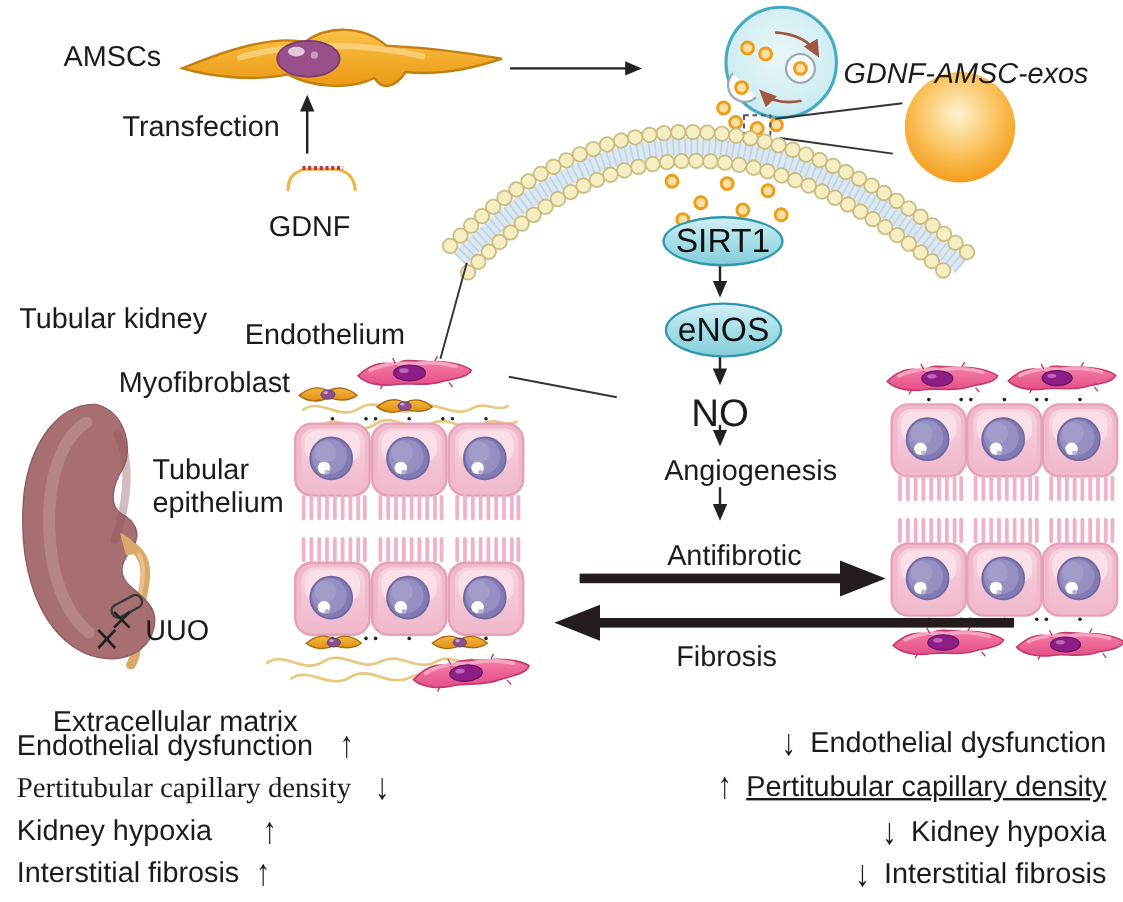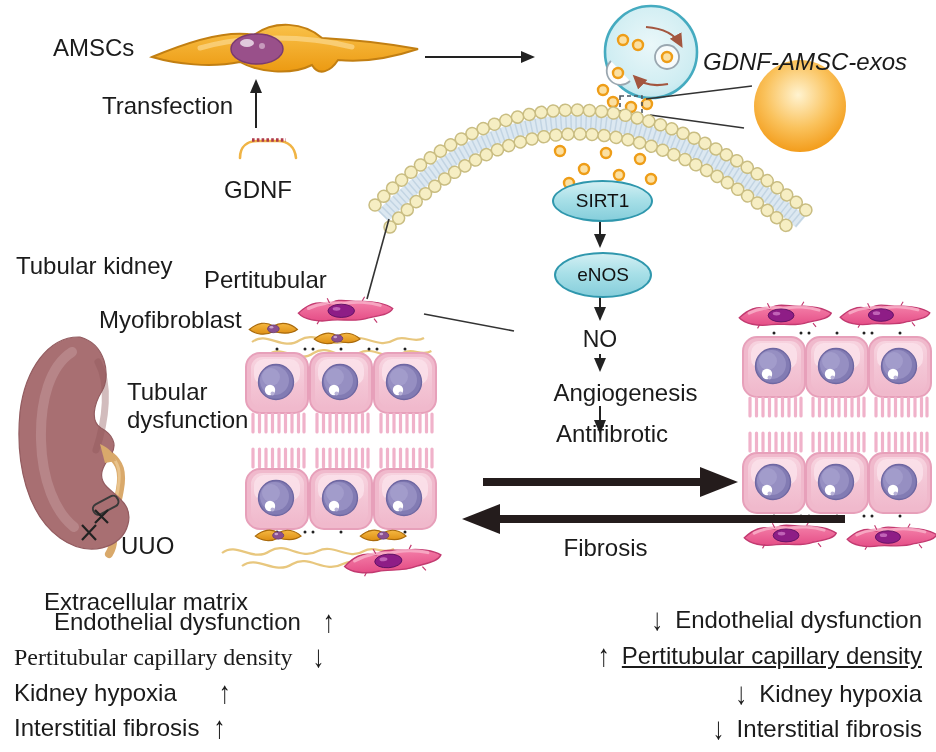--- a/index.html
+++ b/index.html
@@ -8,21 +8,21 @@
     font-family:"Liberation Sans",sans-serif;color:#1b1b1b;
   }
   #art{position:absolute;left:0;top:0;z-index:1;}
   .lbl{position:absolute;z-index:2;font-size:24px;line-height:1.15;white-space:nowrap;color:#1b1b1b;}
   .wrap2{white-space:normal;width:132px;}
   .ctr{text-align:center;}
   .oval{
     position:absolute;z-index:2;display:flex;align-items:center;justify-content:center;
     border:2px solid #2F97AD;border-radius:50%;
     background:linear-gradient(180deg,#D2EFF3 0%,#A9E0E8 45%,#86CEDB 100%);
-    font-size:19px;color:#111;
+    font-size:28px;color:#111;
   }
   .out{position:absolute;z-index:2;font-size:24px;white-space:nowrap;}
   .out .arr{display:inline-block;transform:scaleY(1.3);transform-origin:center;}
   .right-out{right:14px;text-align:left;}
 </style>
 </head>
 <body>
 
 <svg id="art" width="936" height="752" viewBox="0 0 936 752">
   <defs>
@@ -284,33 +284,33 @@
   </g>
 </svg>
 
 <div class="lbl" style="left:53px;top:34px;">AMSCs</div>
 <div class="lbl" style="left:102px;top:92px;">Transfection</div>
 <div class="lbl" style="left:224px;top:176px;">GDNF</div>
 <div class="lbl" style="left:703px;top:48px;font-style:italic;">GDNF-AMSC-exos</div>
 
 <div class="oval" style="left:552px;top:180px;width:97px;height:38px;">SIRT1</div>
 <div class="oval" style="left:554px;top:252px;width:94px;height:42px;">eNOS</div>
-<div class="lbl ctr" style="left:560px;top:326px;width:80px;font-size:23px;">NO</div>
+<div class="lbl ctr" style="left:560px;top:326px;width:80px;font-size:32px;">NO</div>
 <div class="lbl ctr" style="left:548px;top:379px;width:155px;">Angiogenesis</div>
-<div class="lbl ctr" style="left:542px;top:420px;width:140px;">Antifibrotic</div>
+<div class="lbl ctr" style="left:542px;top:450px;width:140px;">Antifibrotic</div>
 <div class="lbl ctr" style="left:553px;top:534px;width:105px;">Fibrosis</div>
 
 <div class="lbl" style="left:16px;top:252px;">Tubular kidney</div>
-<div class="lbl" style="left:204px;top:266px;">Pertitubular</div>
+<div class="lbl" style="left:204px;top:266px;">Endothelium</div>
 <div class="lbl" style="left:99px;top:306px;">Myofibroblast</div>
-<div class="lbl wrap2" style="left:127px;top:378px;">Tubular dysfunction</div>
-<div class="lbl" style="left:121px;top:532px;">UUO</div>
+<div class="lbl wrap2" style="left:127px;top:378px;">Tubular epithelium</div>
+<div class="lbl" style="left:121px;top:512px;">UUO</div>
 <div class="lbl" style="left:44px;top:548px;margin-top:40px;">Extracellular matrix</div>
 
-<div class="out" style="left:14px;top:608px;margin-left:40px;">
+<div class="out" style="left:14px;top:608px;">
   <span>Endothelial dysfunction</span><span class="arr" style="margin-left:22px;">↑</span>
 </div>
 <div class="out" style="left:14px;top:644px;font-family:Liberation Serif, serif;">
   <span>Pertitubular capillary density</span><span class="arr" style="margin-left:20px;">↓</span>
 </div>
 <div class="out" style="left:14px;top:679px;">
   <span>Kidney hypoxia</span><span class="arr" style="margin-left:42px;">↑</span>
 </div>
 <div class="out" style="left:14px;top:714px;">
   <span>Interstitial fibrosis</span><span class="arr" style="margin-left:14px;">↑</span>

